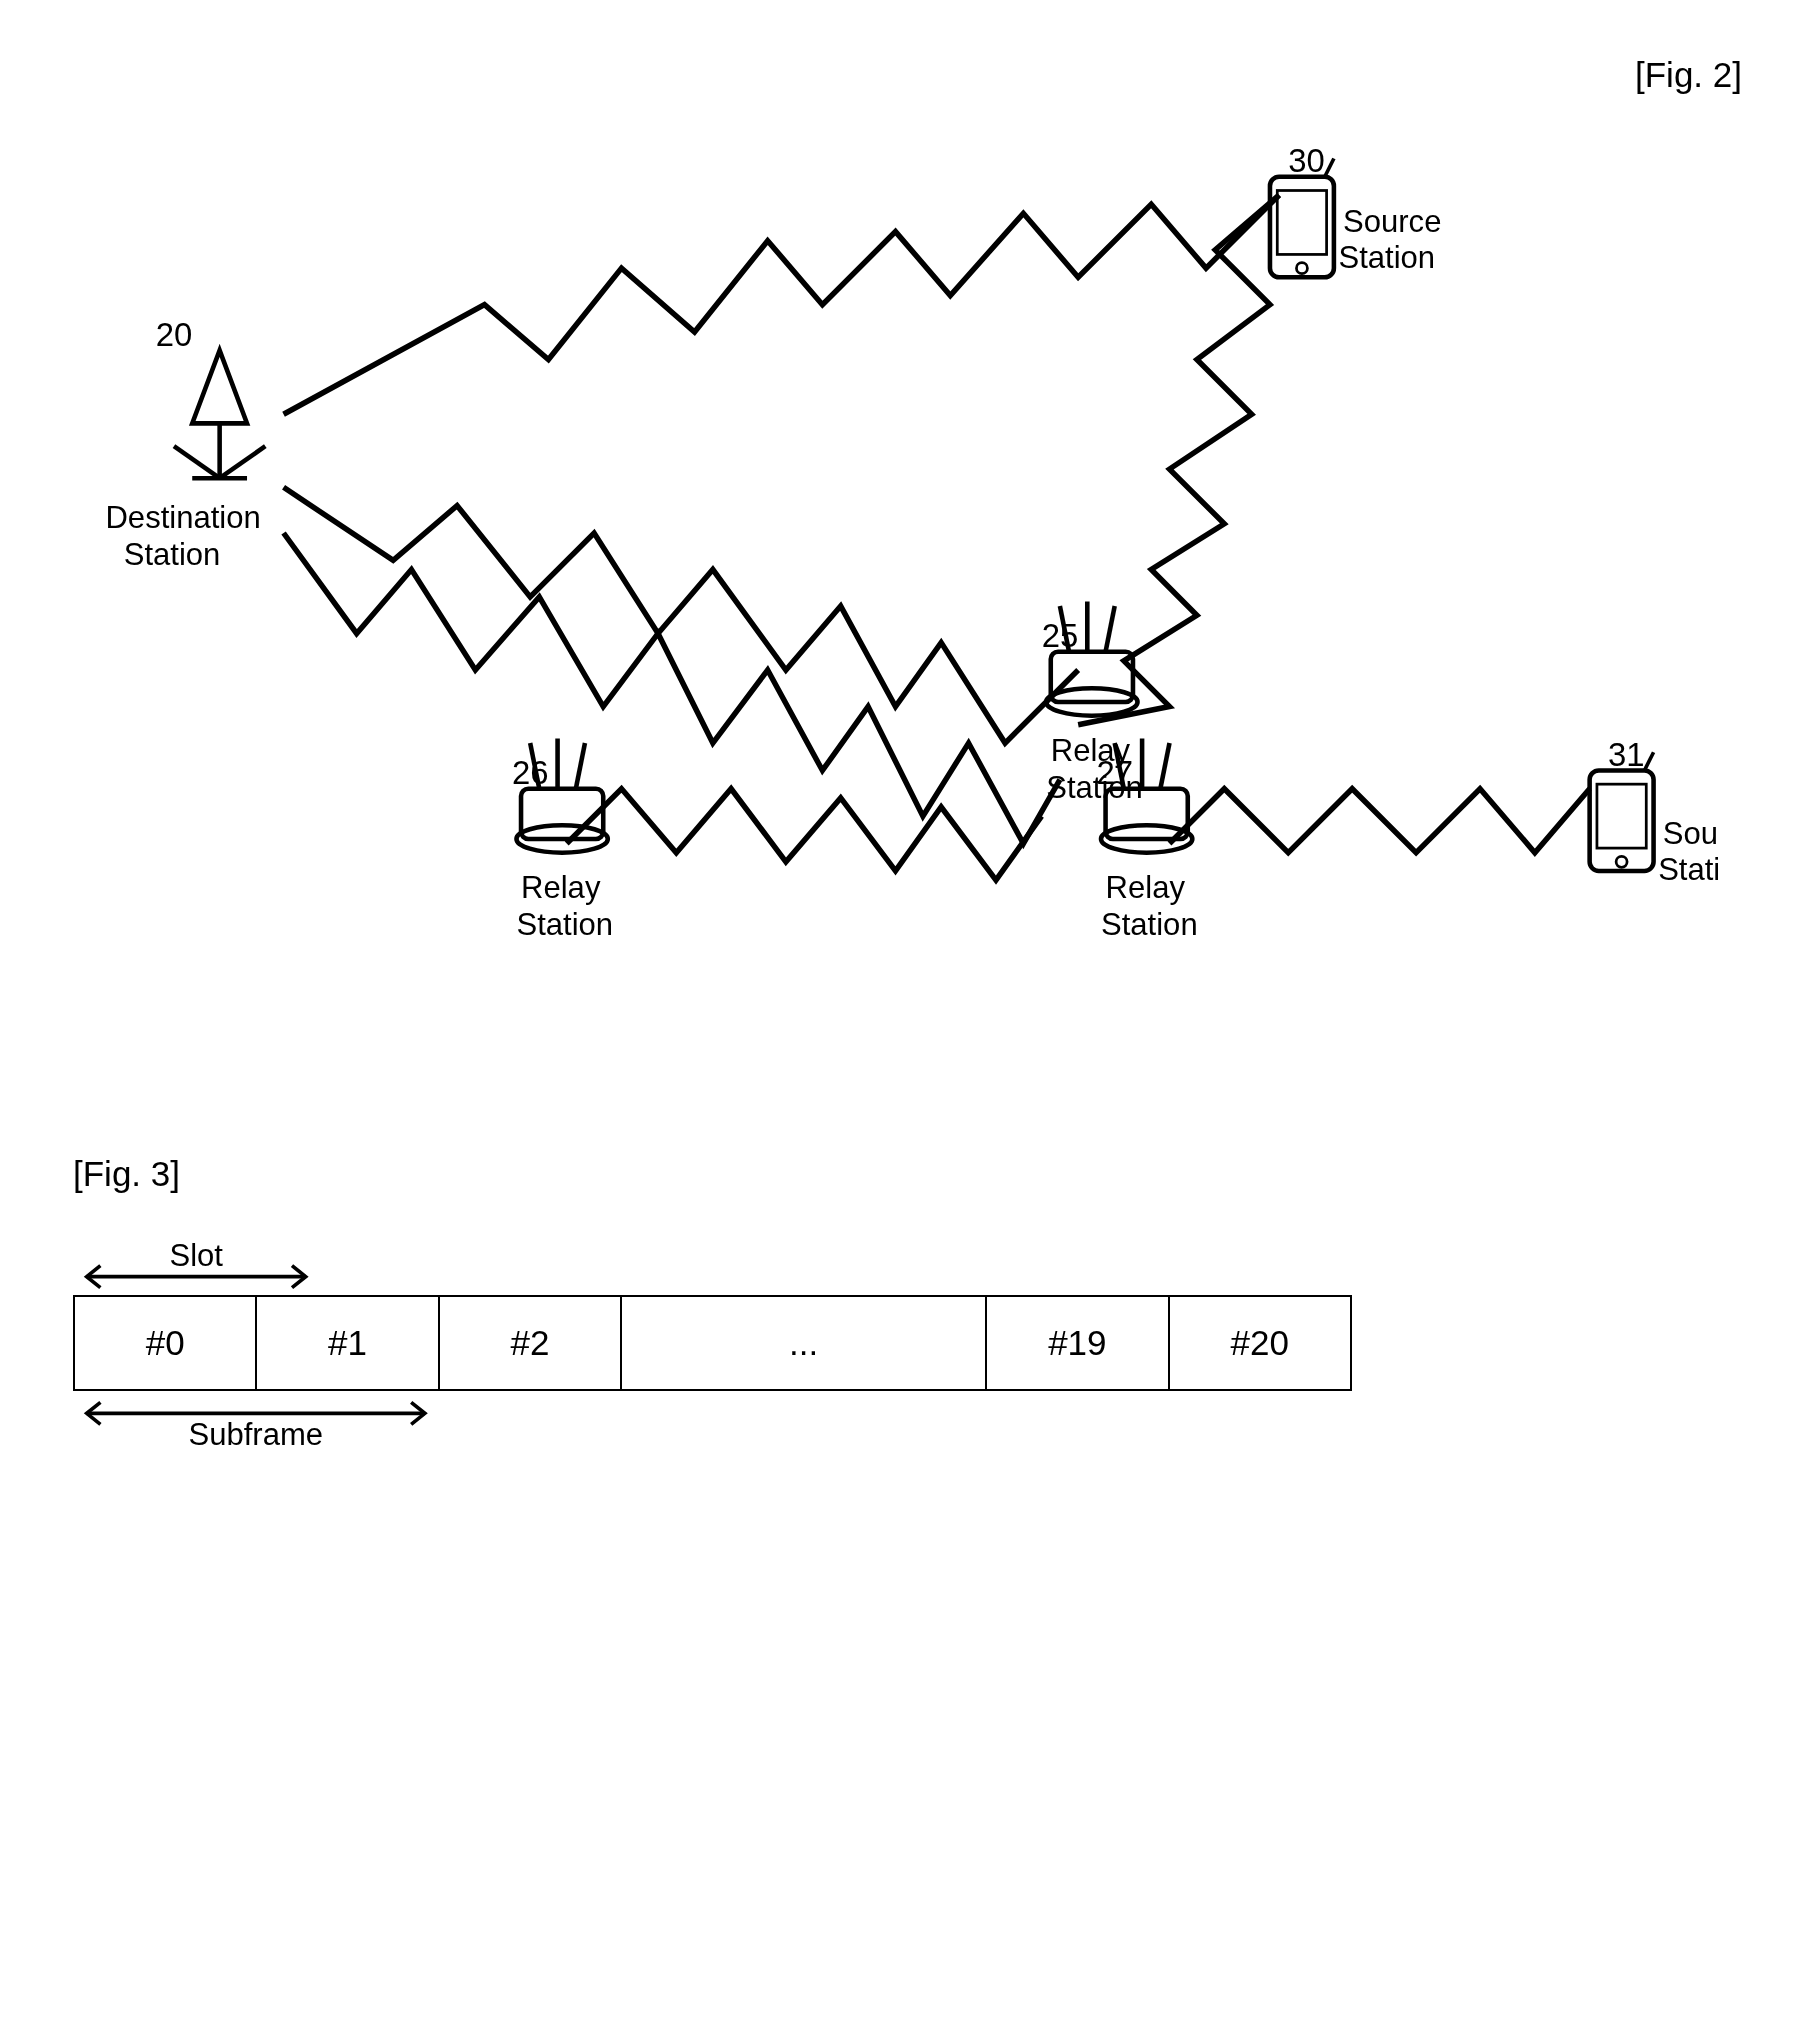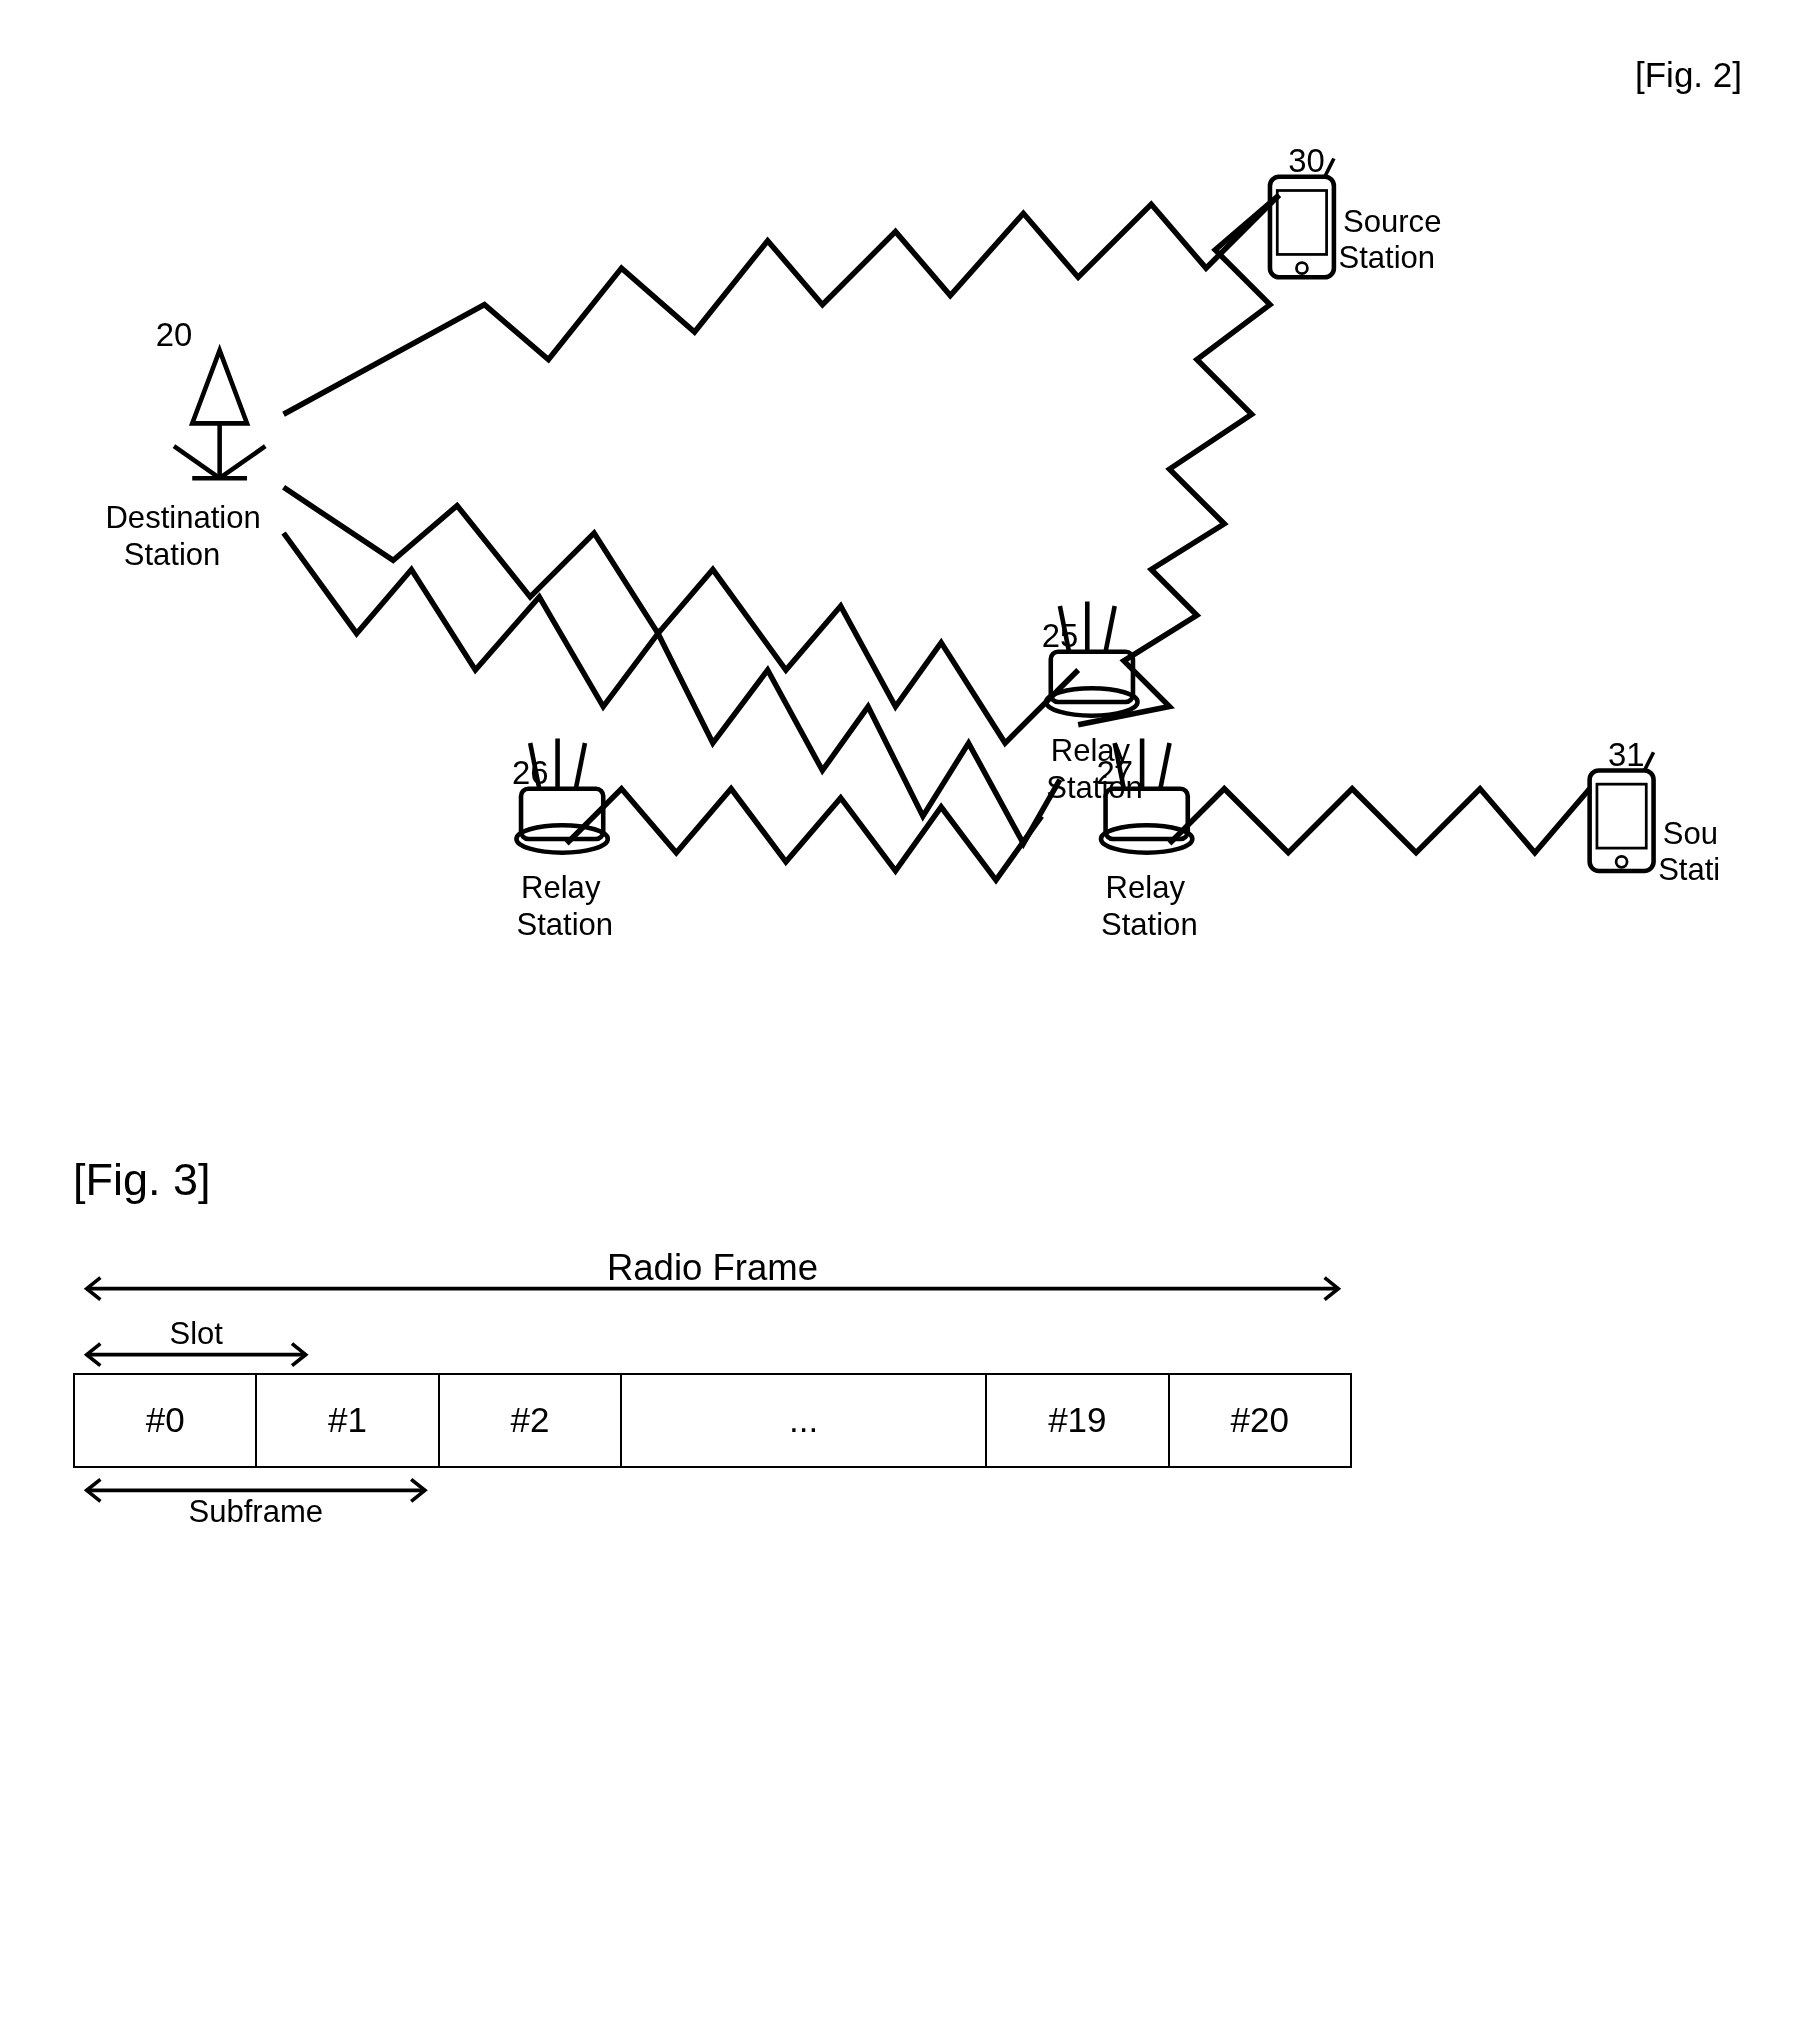--- a/index.html
+++ b/index.html
@@ -28,21 +28,21 @@
 
     
     .fig2-container {
       position: relative;
       width: 1645px;
       height: 959px;
       margin-bottom: 73px;
     }
 
     .fig3-label {
-      font-size: 45px;
+      font-size: 35px;
       margin-bottom: 46px;
     }
 
     
     .diagram-svg {
       position: absolute;
       top: 0;
       left: 0;
       width: 100%;
       height: 100%;
@@ -171,33 +171,20 @@
       <text x="1740" y="790" font-size="34" font-family="Arial">Source</text>
       <text x="1735" y="830" font-size="34" font-family="Arial">Station</text>
 
     </svg>
   </div>
 
   <div class="fig3-label">[Fig. 3]</div>
 
   <div class="radio-frame-section">
 
-    <div style="position:relative; width:1279px; margin-bottom:7.3px;">
-      
-      <svg width="1279" height="55" xmlns="http://www.w3.org/2000/svg" viewBox="0 0 1400 60">
-
-        <line x1="15" y1="40" x2="1385" y2="40" stroke="#000" stroke-width="4"></line>
-
-        <polyline points="30,28 15,40 30,52" fill="none" stroke="#000" stroke-width="4"></polyline>
-
-        <polyline points="1370,28 1385,40 1370,52" fill="none" stroke="#000" stroke-width="4"></polyline>
-
-        <text x="700" y="30" font-size="40" font-family="Arial" text-anchor="middle">Radio Frame</text>
-      </svg>
-    </div>
 
     <div style="position:relative; width:1279px; height:55px; margin-bottom:0;">
       <svg width="365" height="55" xmlns="http://www.w3.org/2000/svg" viewBox="0 0 400 60">
         <line x1="15" y1="40" x2="255" y2="40" stroke="#000" stroke-width="4"></line>
         <polyline points="30,28 15,40 30,52" fill="none" stroke="#000" stroke-width="4"></polyline>
         <polyline points="240,28 255,40 240,52" fill="none" stroke="#000" stroke-width="4"></polyline>
         <text x="135" y="28" font-size="34" font-family="Arial" text-anchor="middle">Slot</text>
       </svg>
     </div>
 

